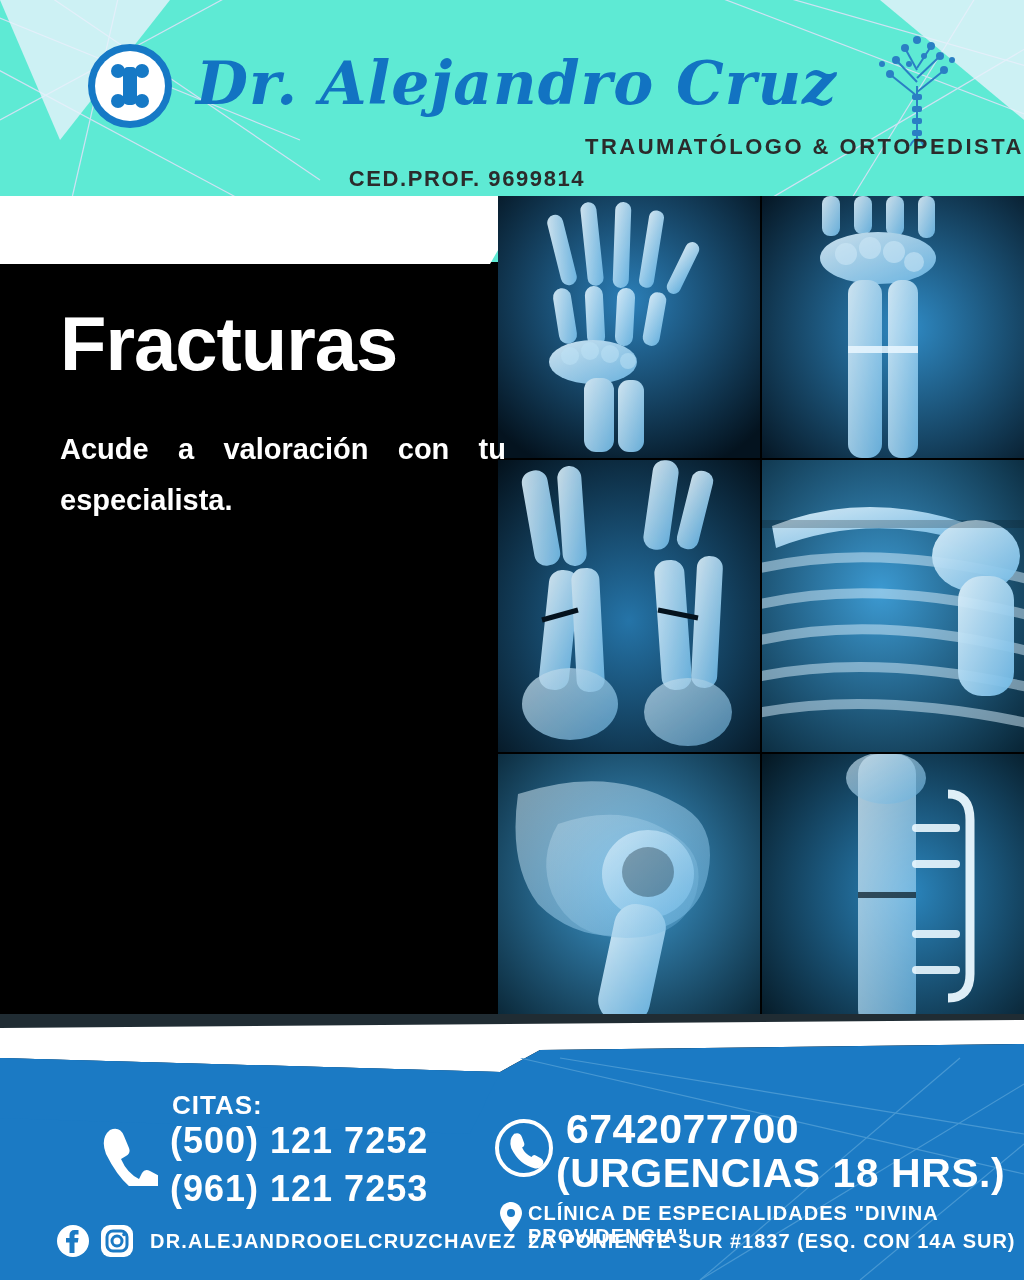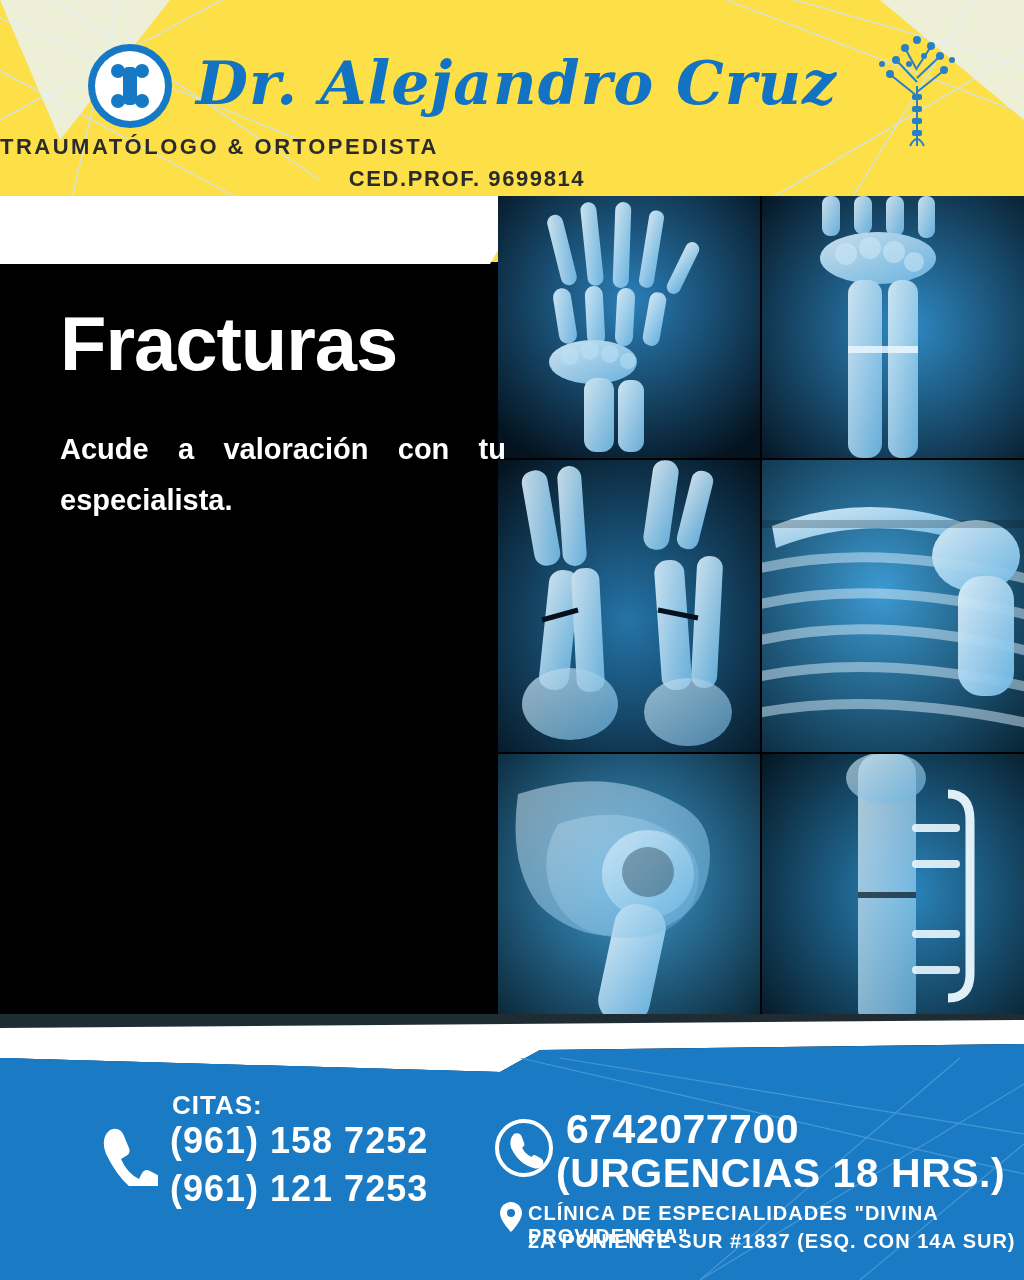--- a/index.html
+++ b/index.html
@@ -12,21 +12,21 @@
   #poster {
     position: relative;
     width: 1024px; height: 1280px;
     background: #000000;
     overflow: hidden;
   }
 
   
   .header {
     position: absolute; left: 0; top: 0; width: 1024px; height: 262px;
-    background: #fde047;
+    background: #5eead4;
     overflow: hidden;
   }
   .header-lines { position: absolute; left: 0; top: 0; width: 1024px; height: 262px; }
   .logo-badge {
     position: absolute; left: 88px; top: 44px;
     width: 84px; height: 84px; border-radius: 50%;
     background: #1679c6;
     border: 4px solid #1679c6;
     display: flex; align-items: center; justify-content: center;
   }
@@ -44,21 +44,21 @@
     font-size: 60px;
     letter-spacing: 1px;
     color: #1273c2;
     white-space: nowrap;
   }
   .tree-icon {
     position: absolute; left: 862px; top: 34px; width: 110px; height: 118px;
   }
   .specialty {
     position: absolute; left: 0; top: 134px; width: 1024px;
-    text-align: left;
+    text-align: right;
     font-size: 22px;
     font-weight: bold;
     letter-spacing: 2.5px;
     color: #2b2b2b;
   }
   .cedula {
     position: absolute; left: 0; top: 166px; width: 934px;
     text-align: center;
     font-size: 22px;
     font-weight: bold;
@@ -420,23 +420,36 @@
         <polygon points="0,0 1024,0 1024,22 536,30 498,52 0,38"></polygon>
       </g>
       <polygon points="0,14 1024,6 1024,26 540,34 500,56 0,42" fill="#ffffff"></polygon>
     </svg>
 
     <div class="footer-content">
       <svg class="phone-icon" viewBox="0 0 62 62">
         <path d="M14 6 q10 -4 14 6 l5 12 q2 5 -3 8 l-5 3 q6 14 18 20 l3 -6 q3 -5 8 -2 l11 6 q9 5 4 14 q-4 7 -13 6 Q30 70 10 30 Q4 14 14 6 z" fill="#ffffff"></path>
       </svg>
       <div class="citas-label">CITAS:</div>
-      <div class="phone1">(961) 158 7252</div>
+      <div class="phone1">(500) 121 7252</div>
       <div class="phone2">(961) 121 7253</div>
 
+      <div class="social-row">
+        <svg width="34" height="34" viewBox="0 0 34 34">
+          <circle cx="17" cy="17" r="16" fill="#ffffff"></circle>
+          <path d="M19.5 10.5h3V6h-4c-3.2 0-5 2-5 5v3H10v4.5h3.5V29h5V18.5h3.3l.7-4.5h-4v-2c0-1 .4-1.5 1-1.5z" fill="#1b7ac4"></path>
+        </svg>
+        <svg width="34" height="34" viewBox="0 0 34 34">
+          <rect x="1" y="1" width="32" height="32" rx="9" fill="#ffffff"></rect>
+          <rect x="7" y="7" width="20" height="20" rx="6" fill="none" stroke="#1b7ac4" stroke-width="3"></rect>
+          <circle cx="17" cy="17" r="5" fill="none" stroke="#1b7ac4" stroke-width="3"></circle>
+          <circle cx="24" cy="10.5" r="1.8" fill="#1b7ac4"></circle>
+        </svg>
+        <div class="social-handle">DR.ALEJANDROOELCRUZCHAVEZ</div>
+      </div>
 
       <svg class="wa-icon" viewBox="0 0 60 60">
         <circle cx="30" cy="30" r="27" fill="none" stroke="#ffffff" stroke-width="4"></circle>
         <path d="M20 16 q8 -3 11 5 l3 8 q1 4 -3 6 q4 9 13 13 q3 -4 6 -2 l7 4 q6 4 2 10 q-4 5 -10 4 q-22 -5 -33 -28 q-4 -12 4 -20 z" transform="scale(0.72) translate(8 6)" fill="#ffffff"></path>
       </svg>
       <div class="wa-number">6742077700</div>
       <div class="wa-urg">(URGENCIAS 18 HRS.)</div>
 
       <svg class="pin-icon" viewBox="0 0 22 30">
         <path d="M11 0 C5 0 0 5 0 11 C0 19 11 30 11 30 C11 30 22 19 22 11 C22 5 17 0 11 0 z" fill="#ffffff"></path>

